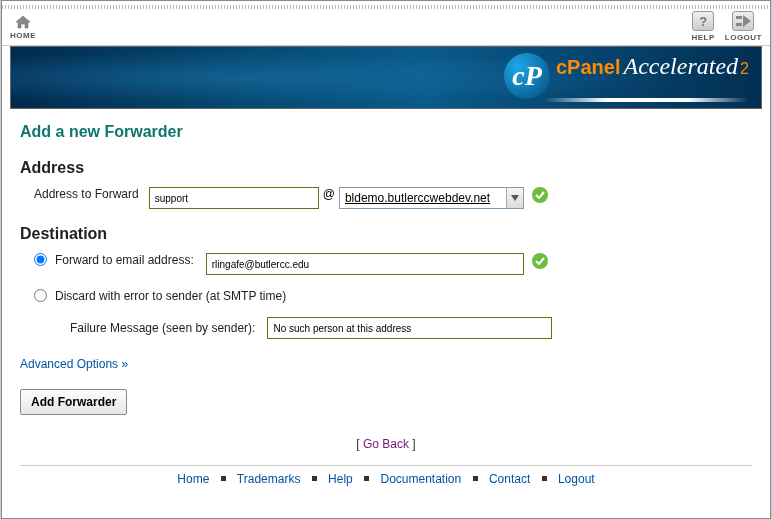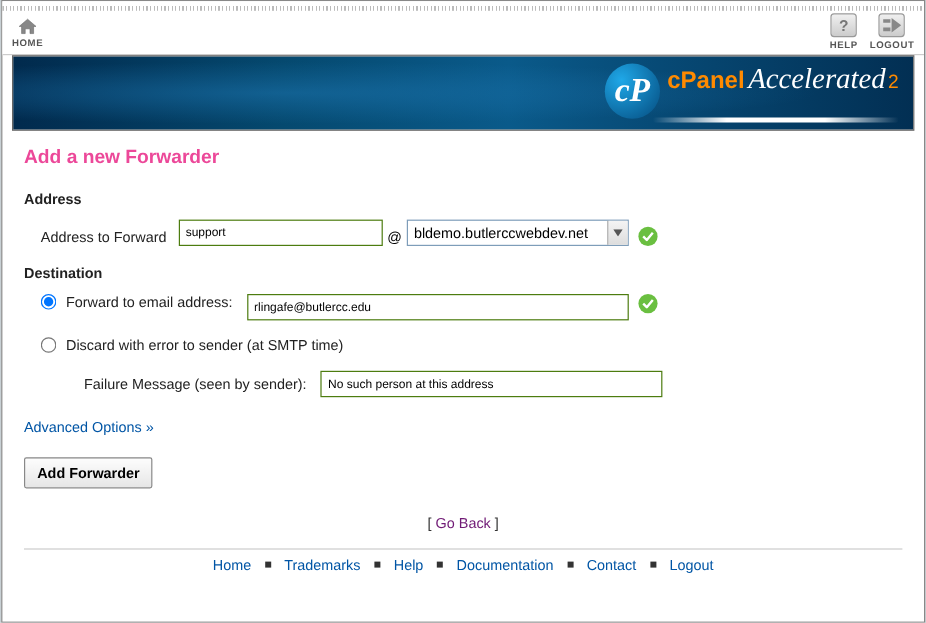--- a/index.html
+++ b/index.html
@@ -20,28 +20,28 @@
 .banner-logo { position: absolute; right: 12px; top: 6px; display: flex; gap: 6px; }
 .cp-circle { width: 46px; height: 46px; border-radius: 50%; background: radial-gradient(circle at 30% 30%, #1fa8e8, #044b7e); display: flex; align-items: center; justify-content: center; color: #fff; font-family: Georgia, serif; font-weight: bold; font-size: 28px; font-style: italic; }
 .cp-text { display: flex; align-items: baseline; }
 .cp-panel { font-family: Arial; color: #ff8a00; font-weight: bold; font-size: 20px; }
 .cp-accel { font-family: 'Brush Script MT', cursive; font-style: italic; color: #fff; font-size: 24px; margin-left: 3px; }
 .cp-two { font-family: Arial; color: #ff8a00; font-size: 16px; vertical-align: sub; margin-left: 2px; }
 .cp-underline { position: absolute; right: 12px; bottom: 6px; width: 205px; height: 4px; background: linear-gradient(90deg, transparent, #fff 30%, #fff 70%, transparent); border-radius: 2px; }
 .tab-bar { margin: 0 8px; height: 18px; position: relative; }
 .tab { position: absolute; left: 18px; top: 0; font-family: Arial; font-size: 9px; letter-spacing: 1px; color: #555; border: 1px solid #bbb; border-top: none; padding: 2px 10px; background: #f7f7f7; border-radius: 0 0 3px 3px; }
 .content { padding: 14px 18px 8px 18px; }
-h2.title { font-family: Arial; font-size: 16px; font-weight: bold; color: #ec4899; margin-bottom: 18px; }
-h3.section { font-family: Arial; font-size: 12px; font-weight: bold; color: #222; margin-bottom: 10px; }
-.row { display: flex; align-items: flex-end; margin-bottom: 8px; flex-wrap: wrap; }
+h2.title { font-family: Arial; font-size: 16px; font-weight: bold; color: #0f766e; margin-bottom: 18px; }
+h3.section { font-family: Arial; font-size: 16px; font-weight: bold; color: #222; margin-bottom: 10px; }
+.row { display: flex; align-items: flex-start; margin-bottom: 8px; flex-wrap: wrap; }
 .field-label { font-size: 12px; color: #222; margin-right: 6px; }
 input[type=text] { border: 1px solid #4d7c0f; padding: 3px 5px; font-size: 10px; font-family: Liberation Sans, sans-serif; height: 22px; }
 .addr-input { width: 170px; margin-left: 4px; }
 .at { margin: 0 4px; font-size: 12px; }
-.domain-select { border: 1px solid #7e9db9; height: 22px; width: 185px; display: flex; align-items: center; background: #fff; position: relative; cursor: pointer; }
+.domain-select { border: 1px solid #7e9db9; height: 22px; width: 185px; display: flex; align-items: center; background: #fff; position: relative; cursor: pointer; text-decoration: underline; }
 .domain-select .sel-text { flex: 1; padding: 0 5px; font-size: 12px; overflow: hidden; white-space: nowrap; }
 .domain-select .sel-arrow { width: 17px; height: 20px; background: linear-gradient(#f4f4f4,#ddd); border-left: 1px solid #aaa; display: flex; align-items: center; justify-content: center; }
 .domain-select .sel-arrow svg { width: 8px; height: 6px; }
 .check-icon { width: 16px; height: 16px; margin-left: 8px; border-radius: 50%; background: #6abf40; display: flex; align-items: center; justify-content: center; }
 .check-icon svg { width: 10px; height: 8px; }
 .dest { margin-top: 16px; }
 .radio-row { display: flex; align-items: flex-start; margin: 8px 0 8px 14px; }
 input[type=radio] { margin-right: 8px; }
 .fwd-input { width: 318px; margin-left: 6px; }
 .failure-row { margin-left: 50px; display: flex; align-items: center; margin-top: 14px; }

